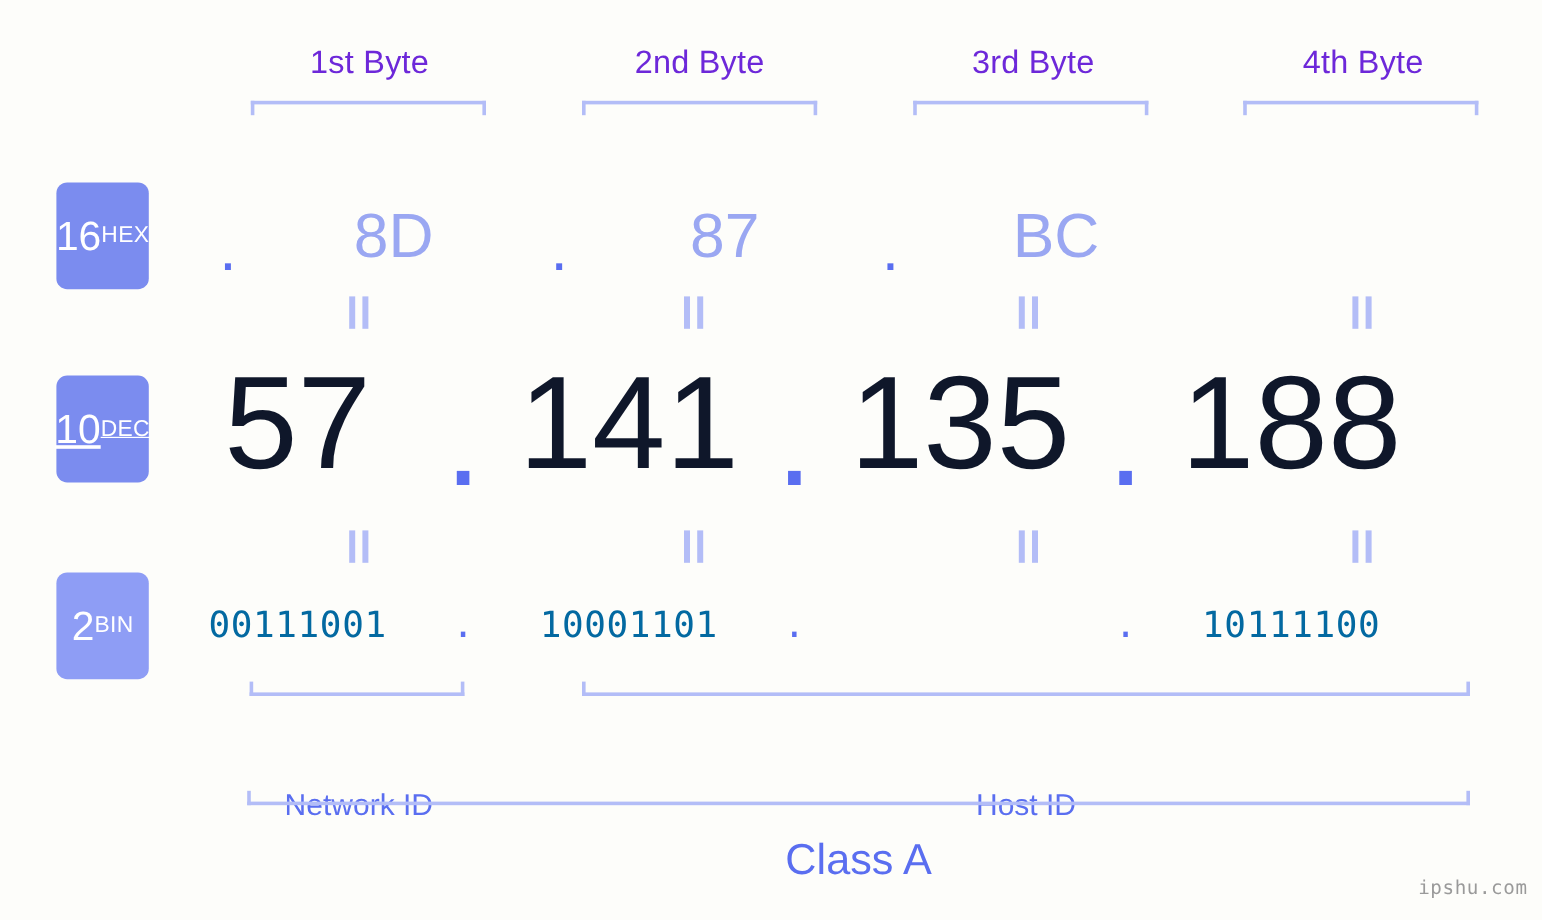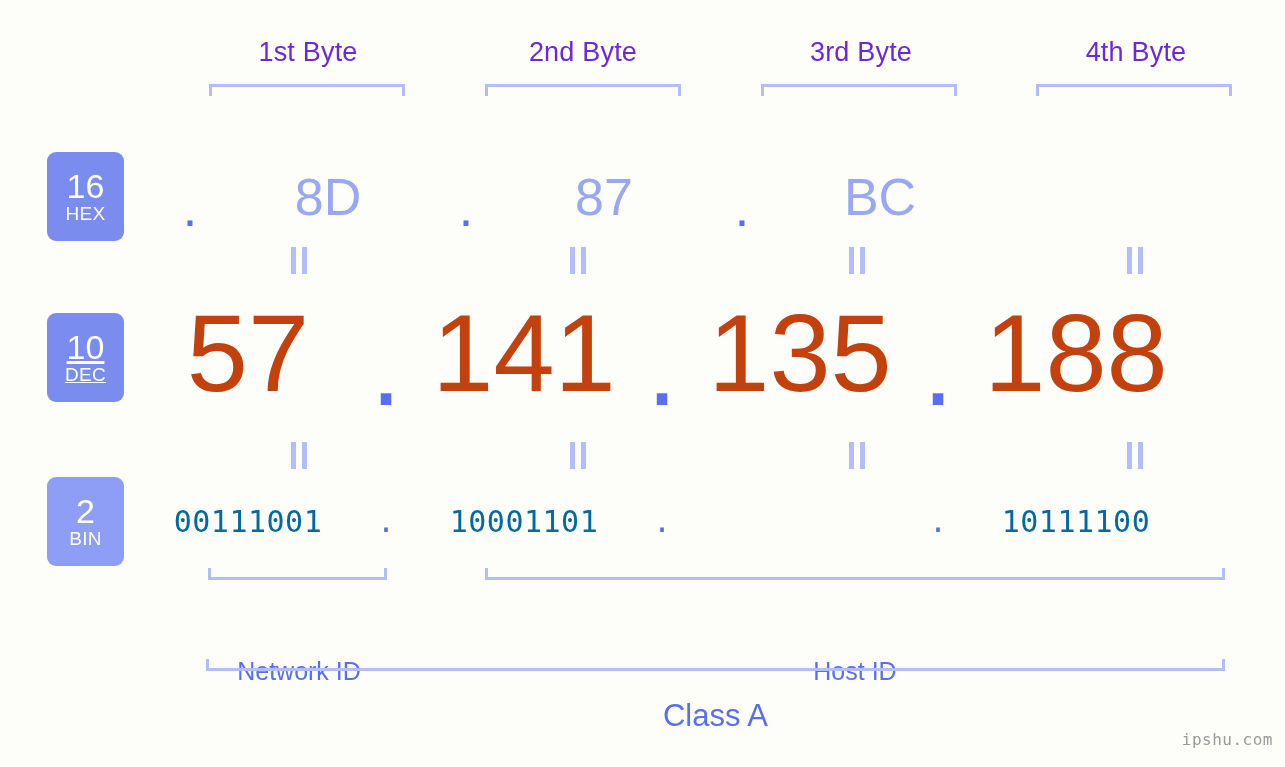--- a/index.html
+++ b/index.html
@@ -57,21 +57,21 @@
   
   .badge {
     position: absolute;
     left: 47px;
     width: 77px;
     border-radius: 9px;
     color: #ffffff;
     text-align: center;
     box-sizing: border-box;
     display: flex;
-    flex-direction: column;
+    flex-direction: row;
     align-items: center;
     justify-content: center;
   }
   .badge .num {
     font-size: 34px;
     line-height: 34px;
     font-weight: 400;
   }
   .badge .sub {
     font-size: 19px;
@@ -118,21 +118,21 @@
     top: 11px;
   }
 
   
   .row-dec {
     top: 288px;
     height: 130px;
   }
   .row-dec .cell {
     font-size: 110px;
-    color: #c2410c;
+    color: #0f172a;
     line-height: 130px;
     font-weight: 400;
   }
   .row-dec .dotcell {
     font-size: 110px;
     color: #5a6ef0;
     line-height: 130px;
     position: relative;
     top: 14px;
   }
@@ -180,21 +180,21 @@
     color: #5a6ef0;
     text-align: center;
     white-space: nowrap;
     height: 32px;
     line-height: 32px;
     margin-top: 45px;
   }
 
   .class-label {
     position: absolute;
-    font-size: 31px;
+    font-size: 36px;
     color: #5a6ef0;
     text-align: center;
     white-space: nowrap;
     height: 36px;
     line-height: 36px;
   }
 
   .watermark {
     position: absolute;
     right: 12px;

